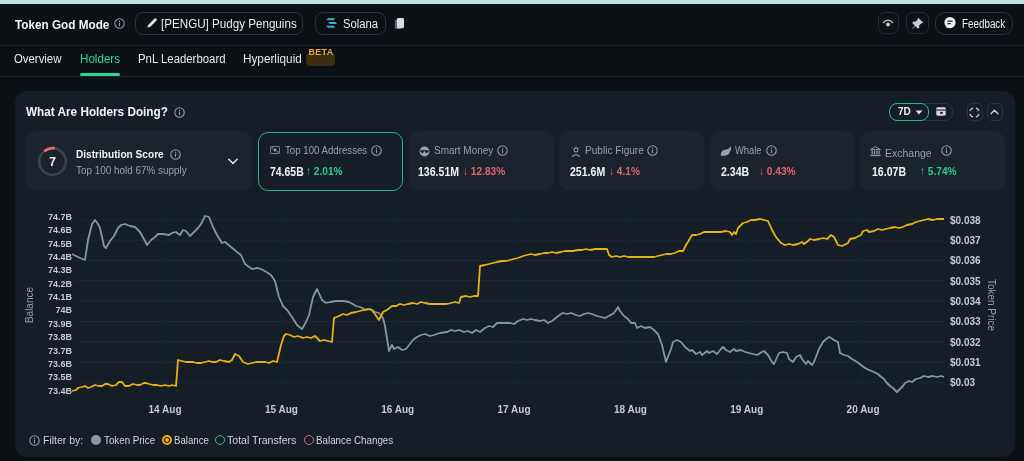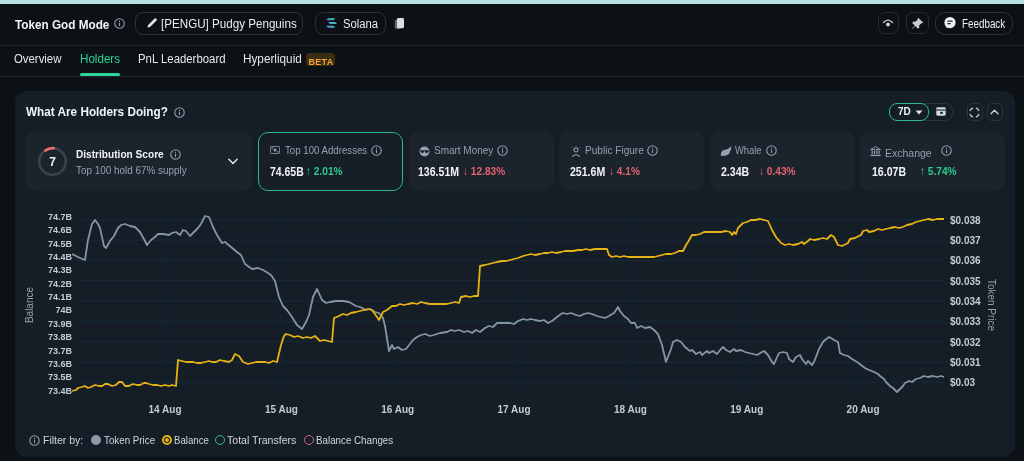--- a/index.html
+++ b/index.html
@@ -55,21 +55,21 @@
   </svg>
 <div class="abs" style="left:962px;top:17px;font-size:12px;font-weight:normal;color:#eef1f4;white-space:nowrap;transform:scaleX(0.82);transform-origin:0 0;">Feedback</div>
 <div class="abs" style="left:0;top:45px;width:1024px;height:1px;background:#1c242d;"></div>
 <div class="abs" style="left:0;top:76px;width:1024px;height:1px;background:#1c242d;"></div>
 <div class="abs" style="left:14px;top:52px;font-size:12.5px;font-weight:normal;color:#e4e8ec;white-space:nowrap;transform:scaleX(0.91);transform-origin:0 0;">Overview</div>
 <div class="abs" style="left:79.5px;top:52px;font-size:12.5px;font-weight:normal;color:#2bd396;white-space:nowrap;transform:scaleX(0.93);transform-origin:0 0;">Holders</div>
 <div class="abs" style="left:79.5px;top:73px;width:40px;height:3px;background:#2bd396;border-radius:2px;"></div>
 <div class="abs" style="left:137.5px;top:52px;font-size:12.5px;font-weight:normal;color:#e4e8ec;white-space:nowrap;transform:scaleX(0.91);transform-origin:0 0;">PnL Leaderboard</div>
 <div class="abs" style="left:243px;top:52px;font-size:12.5px;font-weight:normal;color:#e4e8ec;white-space:nowrap;transform:scaleX(0.94);transform-origin:0 0;">Hyperliquid</div>
 <div class="abs" style="left:305.5px;top:53px;width:29.5px;height:12.5px;background:#3b2d11;border-radius:4px;"></div>
-<div class="abs" style="left:308.5px;top:57px;font-size:9px;font-weight:bold;color:#f1a33c;white-space:nowrap;transform:scaleX(1.0);transform-origin:0 0;letter-spacing:0.3px;">BETA</div>
+<div class="abs" style="left:308.5px;top:47px;font-size:9px;font-weight:bold;color:#f1a33c;white-space:nowrap;transform:scaleX(1.0);transform-origin:0 0;letter-spacing:0.3px;">BETA</div>
 <div class="abs" style="left:15px;top:91px;width:1000px;height:366px;background:#151d26;border-radius:12px;"></div>
 <div class="abs" style="left:26px;top:105px;font-size:12.5px;font-weight:bold;color:#f2f5f7;white-space:nowrap;transform:scaleX(0.94);transform-origin:0 0;">What Are Holders Doing?</div>
 <svg class="abs" style="left:173.5px;top:106.5px" width="11" height="11" viewBox="0 0 13 13">
 <circle cx="6.5" cy="6.5" r="5.6" fill="none" stroke="#8f9aa6" stroke-width="1.3"></circle>
 <rect x="5.85" y="5.5" width="1.3" height="4.1" fill="#8f9aa6"></rect>
 <rect x="5.85" y="3.1" width="1.3" height="1.5" fill="#8f9aa6"></rect>
   </svg>
 <div class="abs" style="left:889px;top:103px;width:64px;height:18px;border:1px solid #2a333d;border-radius:8px;"></div>
 <div class="abs" style="left:889px;top:103px;width:40px;height:18px;border:1px solid #23bb8c;border-radius:8px;background:#151d26;"></div>
 <div class="abs" style="left:898px;top:105.5px;font-size:10px;font-weight:bold;color:#eef1f4;white-space:nowrap;transform:scaleX(1.0);transform-origin:0 0;">7D</div>

